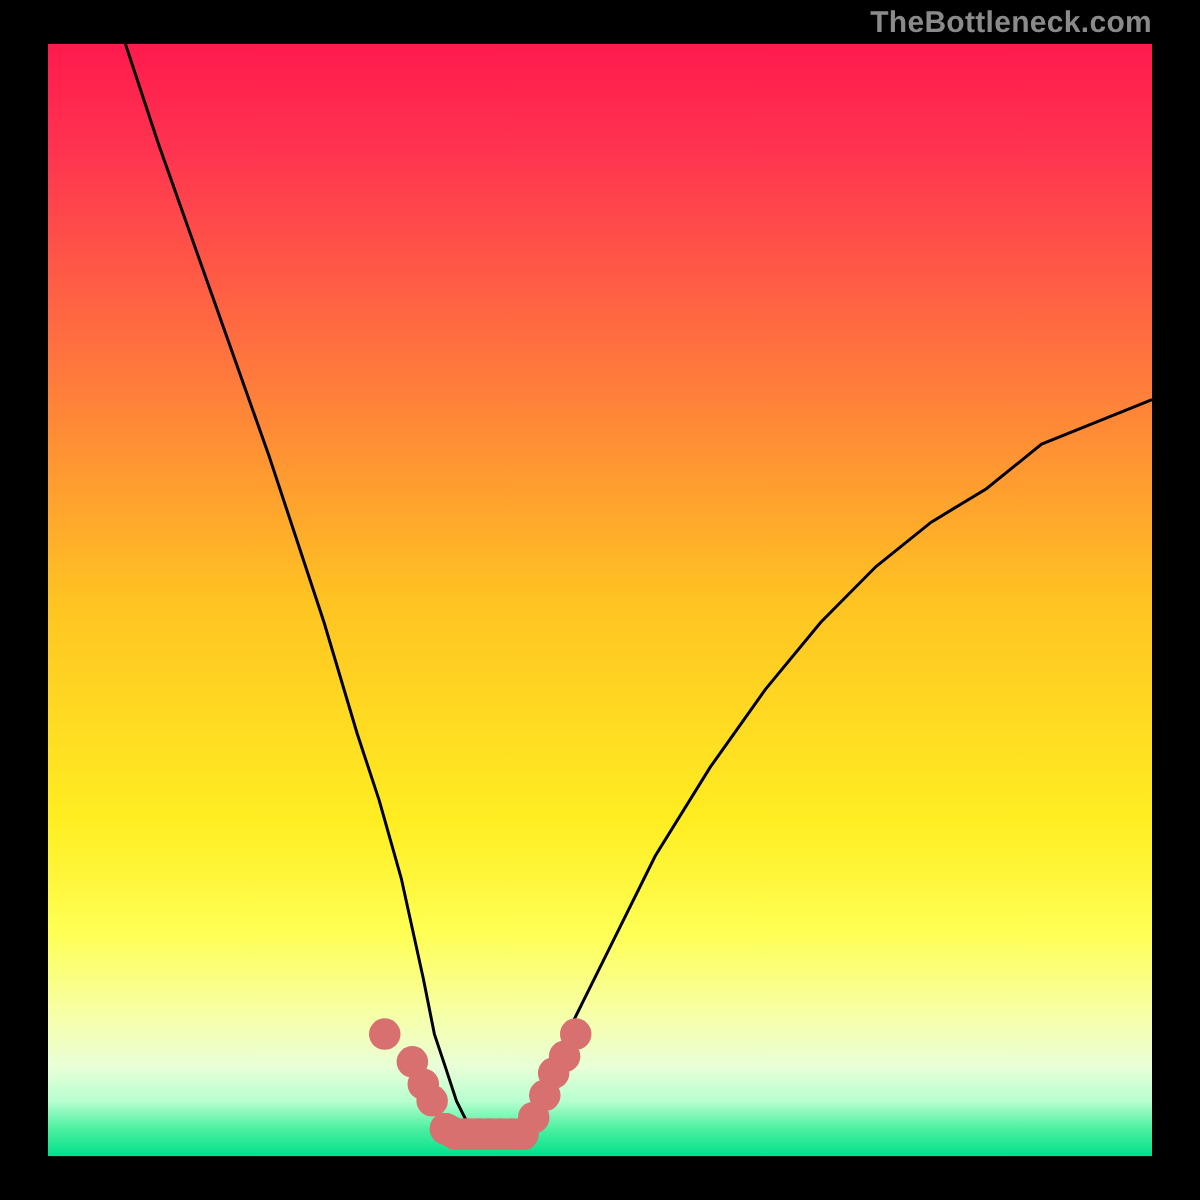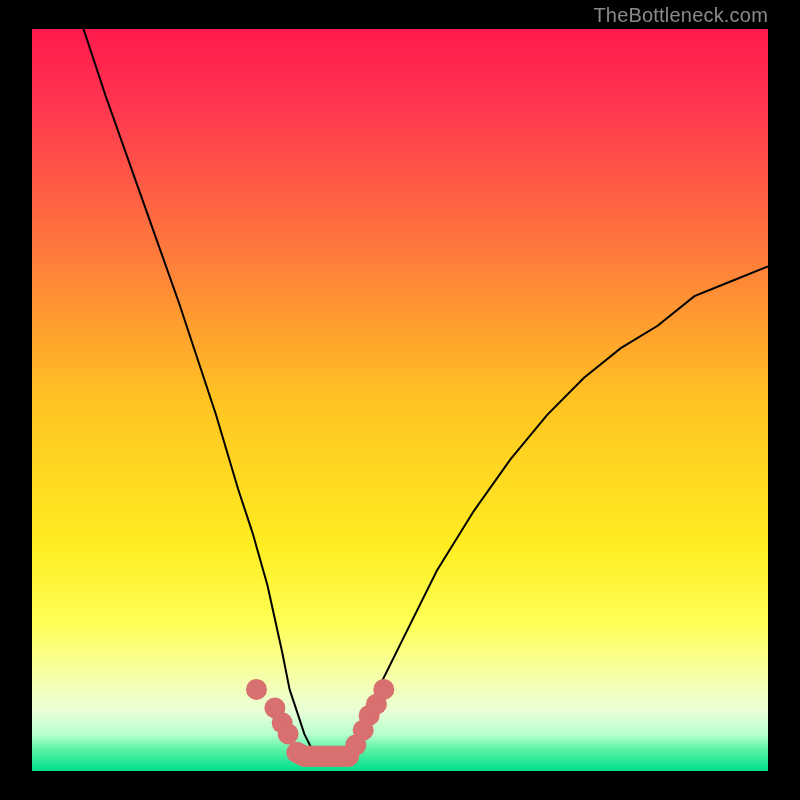--- a/index.html
+++ b/index.html
@@ -25,21 +25,21 @@
   }
   .curve-svg {
     position: absolute;
     inset: 0;
   }
   .watermark {
     position: absolute;
     top: 4px;
     right: 32px;
     font-size: 20px;
-    font-weight: 400;
+    font-weight: 700;
     color: #8a8a8a;
     letter-spacing: 0.2px;
   }
 </style>
 </head>
 <body>
 
 <div class="watermark">TheBottleneck.com</div>
 
 <div class="frame">

